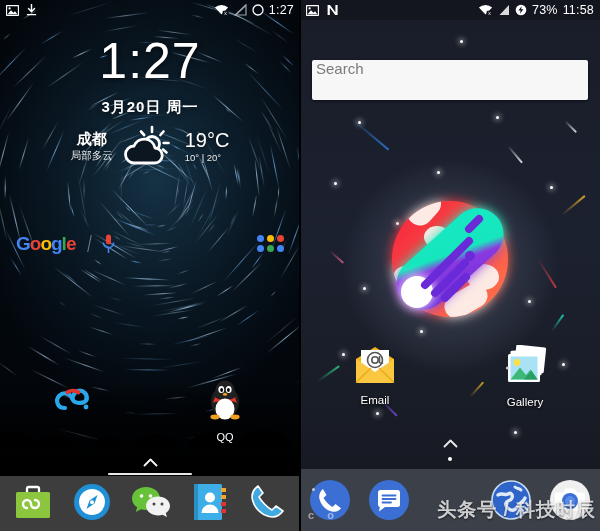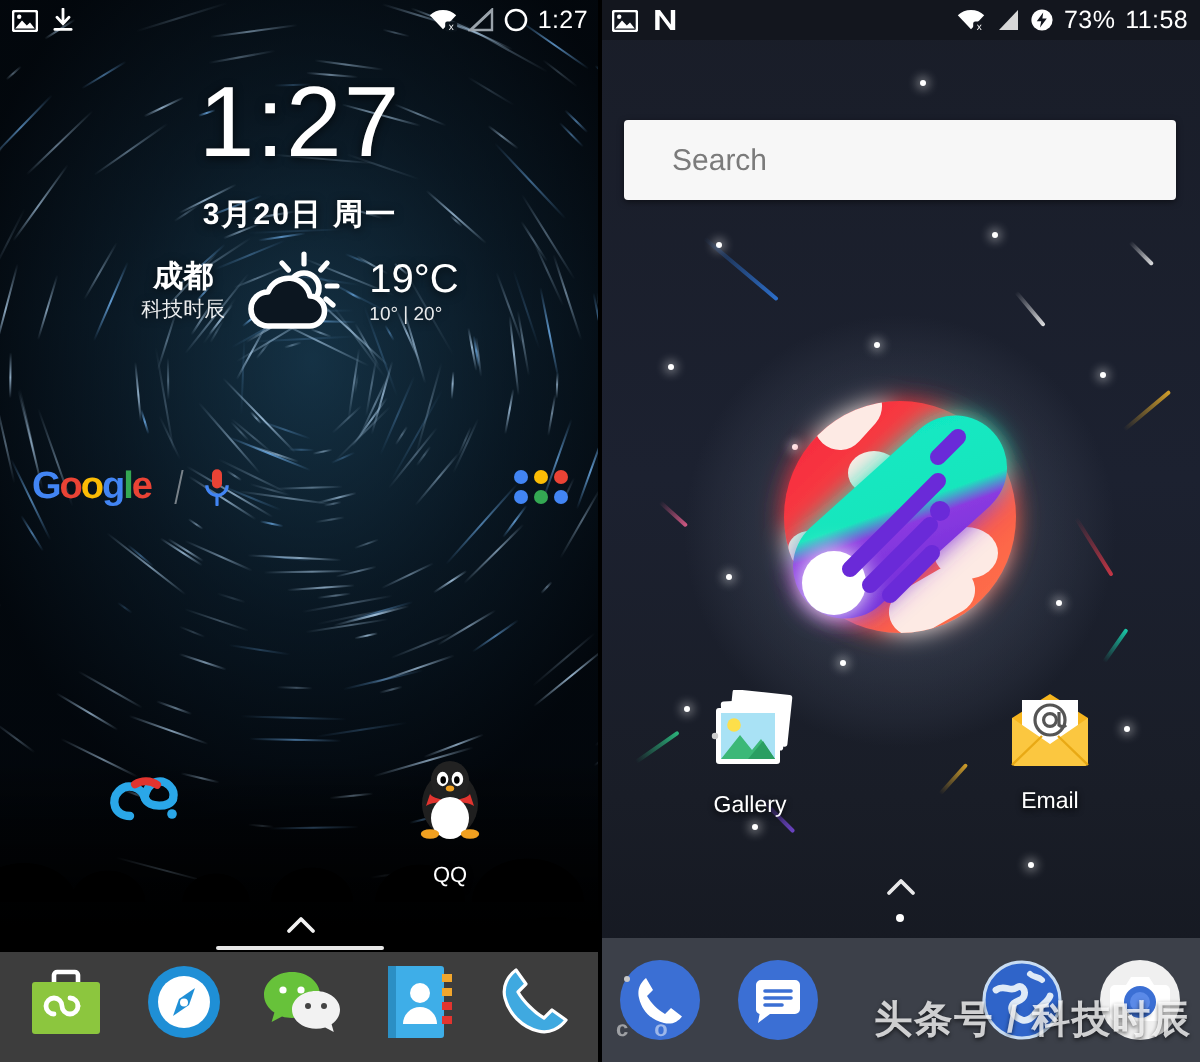--- a/index.html
+++ b/index.html
@@ -84,21 +84,21 @@
       radial-gradient(circle 150px at 50% 50%, rgba(72,80,98,.55) 0%, rgba(52,58,74,.28) 62%, rgba(0,0,0,0) 72%),
       radial-gradient(circle 118px at 50% 50%, rgba(86,94,114,.45) 0%, rgba(0,0,0,0) 78%),
       linear-gradient(180deg,#191d28 0%,#1c2130 45%,#191d27 75%,#14171f 100%);
   }
   .sky i { position:absolute; display:block; }
   .star { width:3px; height:3px; border-radius:50%; background:#fff;
     box-shadow:0 0 5px 2px rgba(255,255,255,.35); }
   .streak { height:2px; border-radius:2px; transform-origin:left center; }
 
   .searchbox { position:absolute; top:60px; left:12px; right:12px; height:40px;
-    background:#f7f7f7; border-radius:2px; display:flex; align-items:center; padding:0 24px;
+    background:#f7f7f7; border-radius:2px; display:flex; padding:0 4px;
     box-shadow:0 1px 3px rgba(0,0,0,.5); z-index:14; }
   .searchbox span { color:#7b7b7b; font-size:15px; }
 
   .comet-wrap { position:absolute; left:50%; top:258px; transform:translate(-50%,-50%); z-index:12; }
   .rgrid { position:absolute; left:0; right:0; top:345px; z-index:14; display:flex; }
   .rapp { width:50%; text-align:center; color:#fff; }
   .rapp .lbl { margin-top:5px; font-size:11.5px; text-shadow:0 1px 3px #000; }
 
   .r-pagearrow { position:absolute; left:0; right:0; bottom:80px; text-align:center; z-index:14;
     color:#fff; font-size:13px; opacity:.9; }
@@ -390,21 +390,21 @@
         <span class="sb-time">1:27</span>
       </div>
     </div>
 
     <div class="clockwid">
       <div class="bigclock">1:27</div>
       <div class="datetext">3月20日 周一</div>
       <div class="weather">
         <div class="wcity">
           <div class="c1">成都</div>
-          <div class="c2">科技时辰</div>
+          <div class="c2">局部多云</div>
         </div>
         <svg width="56" height="42" viewBox="0 0 56 42">
           <g stroke="#fff" stroke-width="2.6" stroke-linecap="round">
             <path d="M31 2 L31 7"></path>
               <path d="M42.5 6.5 L39.4 10"></path>
             <path d="M20 6.5 L23.2 10"></path>
               <path d="M47.5 18 L42.6 18"></path>
             <path d="M45.5 27.5 L42 24.5"></path>
           </g>
           <circle cx="31" cy="19" r="7.5" fill="none" stroke="#fff" stroke-width="2.8"></circle>
@@ -626,44 +626,44 @@
           <path d="M70 122 L100 92"></path>
           <path d="M80 127 L101 106"></path>
           <path d="M104 58 L114 48"></path>
         </g>
         <circle cx="105" cy="85" r="5" fill="#6a2ad8"></circle>
       </svg>
     </div>
 
     <div class="rgrid">
       <div class="rapp">
+        <svg width="44" height="40" viewBox="0 0 44 40">
+          <path d="M3 14 L22 2 L41 14 L41 36 A2 2 0 0 1 39 38 L5 38 A2 2 0 0 1 3 36 Z" fill="#f6b51e"></path>
+          <path d="M8 5 L36 5 L36 27 L8 27 Z" fill="#fff"></path>
+          <circle cx="22" cy="15" r="7.5" fill="none" stroke="#555" stroke-width="1.6"></circle>
+          <path d="M26.5 11 L26.5 17.5 A2.5 2.5 0 0 0 30 17.5" fill="none" stroke="#555" stroke-width="1.6"></path>
+          <circle cx="22" cy="15" r="3.2" fill="none" stroke="#555" stroke-width="1.6"></circle>
+          <path d="M3 14 L22 27 L41 14 L41 36 A2 2 0 0 1 39 38 L5 38 A2 2 0 0 1 3 36 Z" fill="#fbc740"></path>
+          <path d="M3 37.5 L18 23 M41 37.5 L26 23" stroke="#e8a915" stroke-width="1.2" fill="none"></path>
+        </svg>
+        <div class="lbl">Email</div>
+      </div>
+      <div class="rapp">
         <svg width="44" height="42" viewBox="0 0 44 42">
           <rect x="12" y="1" width="30" height="26" rx="1.5" fill="#fff" transform="rotate(6 27 14)"></rect>
           <rect x="8" y="5" width="30" height="26" rx="1.5" fill="#fff" transform="rotate(-3 23 18)"></rect>
           <rect x="5" y="9" width="32" height="28" rx="1.5" fill="#fff"></rect>
           <rect x="7.5" y="11.5" width="27" height="23" fill="#a9e2f5"></rect>
           <circle cx="14" cy="17.5" r="3.4" fill="#fddf4a"></circle>
           <path d="M7.5 34.5 L17 22.5 L23 30 L27.5 24.5 L34.5 34.5 Z" fill="#3cb878"></path>
           <path d="M21 34.5 L28.5 25.5 L34.5 34.5 Z" fill="#2a9e62"></path>
           <circle cx="4.5" cy="23" r="1.6" fill="#ccc"></circle>
         </svg>
         <div class="lbl">Gallery</div>
       </div>
-      <div class="rapp">
-        <svg width="44" height="40" viewBox="0 0 44 40">
-          <path d="M3 14 L22 2 L41 14 L41 36 A2 2 0 0 1 39 38 L5 38 A2 2 0 0 1 3 36 Z" fill="#f6b51e"></path>
-          <path d="M8 5 L36 5 L36 27 L8 27 Z" fill="#fff"></path>
-          <circle cx="22" cy="15" r="7.5" fill="none" stroke="#555" stroke-width="1.6"></circle>
-          <path d="M26.5 11 L26.5 17.5 A2.5 2.5 0 0 0 30 17.5" fill="none" stroke="#555" stroke-width="1.6"></path>
-          <circle cx="22" cy="15" r="3.2" fill="none" stroke="#555" stroke-width="1.6"></circle>
-          <path d="M3 14 L22 27 L41 14 L41 36 A2 2 0 0 1 39 38 L5 38 A2 2 0 0 1 3 36 Z" fill="#fbc740"></path>
-          <path d="M3 37.5 L18 23 M41 37.5 L26 23" stroke="#e8a915" stroke-width="1.2" fill="none"></path>
-        </svg>
-        <div class="lbl">Email</div>
-      </div>
     </div>
 
     <div class="r-pagearrow">
       <svg width="15" height="9" viewBox="0 0 15 9">
           <path d="M1.5 7.5 L7.5 1.5 L13.5 7.5" fill="none" stroke="#fff" stroke-width="1.9" stroke-linecap="round" stroke-linejoin="round"></path>
         </svg>
     </div>
     <div class="r-dot"></div>
     <div class="r-dot2"></div>
 

